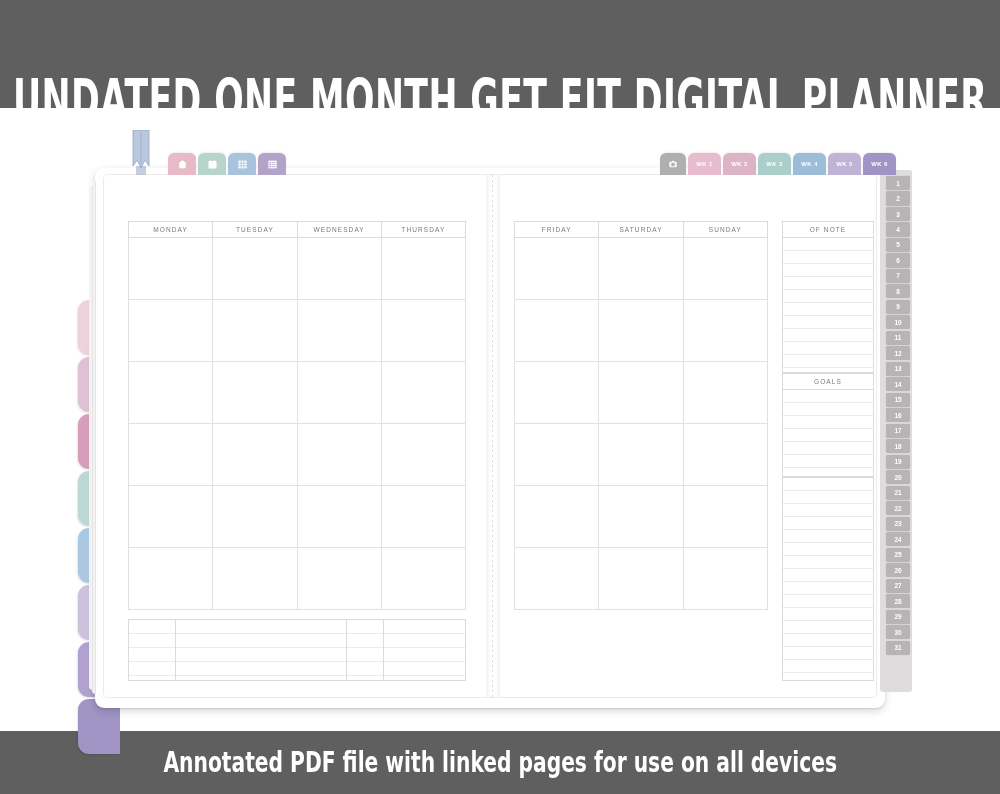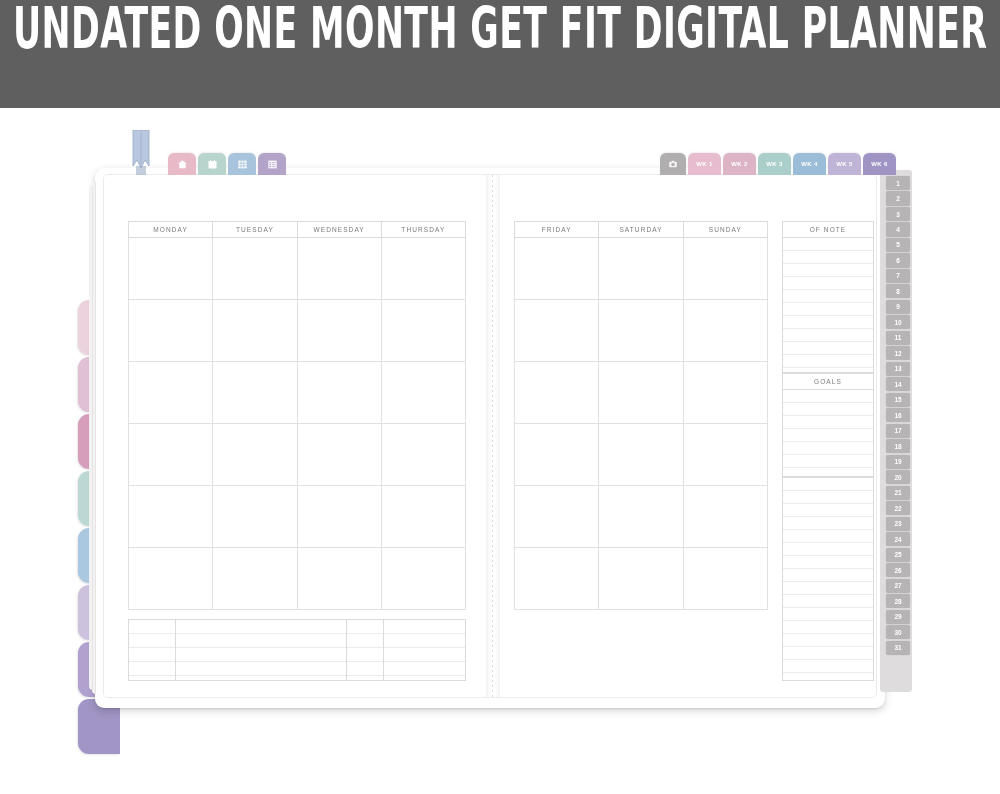--- a/index.html
+++ b/index.html
@@ -19,21 +19,21 @@
     background: #ffffff;
   }
 
   
   .top-banner {
     position: absolute;
     left: 0; top: 0;
     width: 1000px; height: 127px;
     background: #5f5f5f;
     display: flex;
-    align-items: flex-start;
+    align-items: flex-end;
     justify-content: center;
   }
   .top-banner-title {
     color: #ffffff;
     font-family: "DejaVu Sans Condensed", "Liberation Sans Narrow", "Liberation Sans", sans-serif;
     font-size: 47px;
     font-weight: 700;
     letter-spacing: 0.5px;
     transform: scaleX(0.82) scaleY(1.22);
     transform-origin: center;
@@ -643,14 +643,17 @@
           </div>
 
         </div>
 
       </div>
     </div>
 
 
   </div>
 
+  <div class="bottom-banner">
+    <div class="bottom-banner-title">Annotated PDF file with linked pages for use on all devices</div>
+  </div>
 
 </div>
 
 </body></html>

